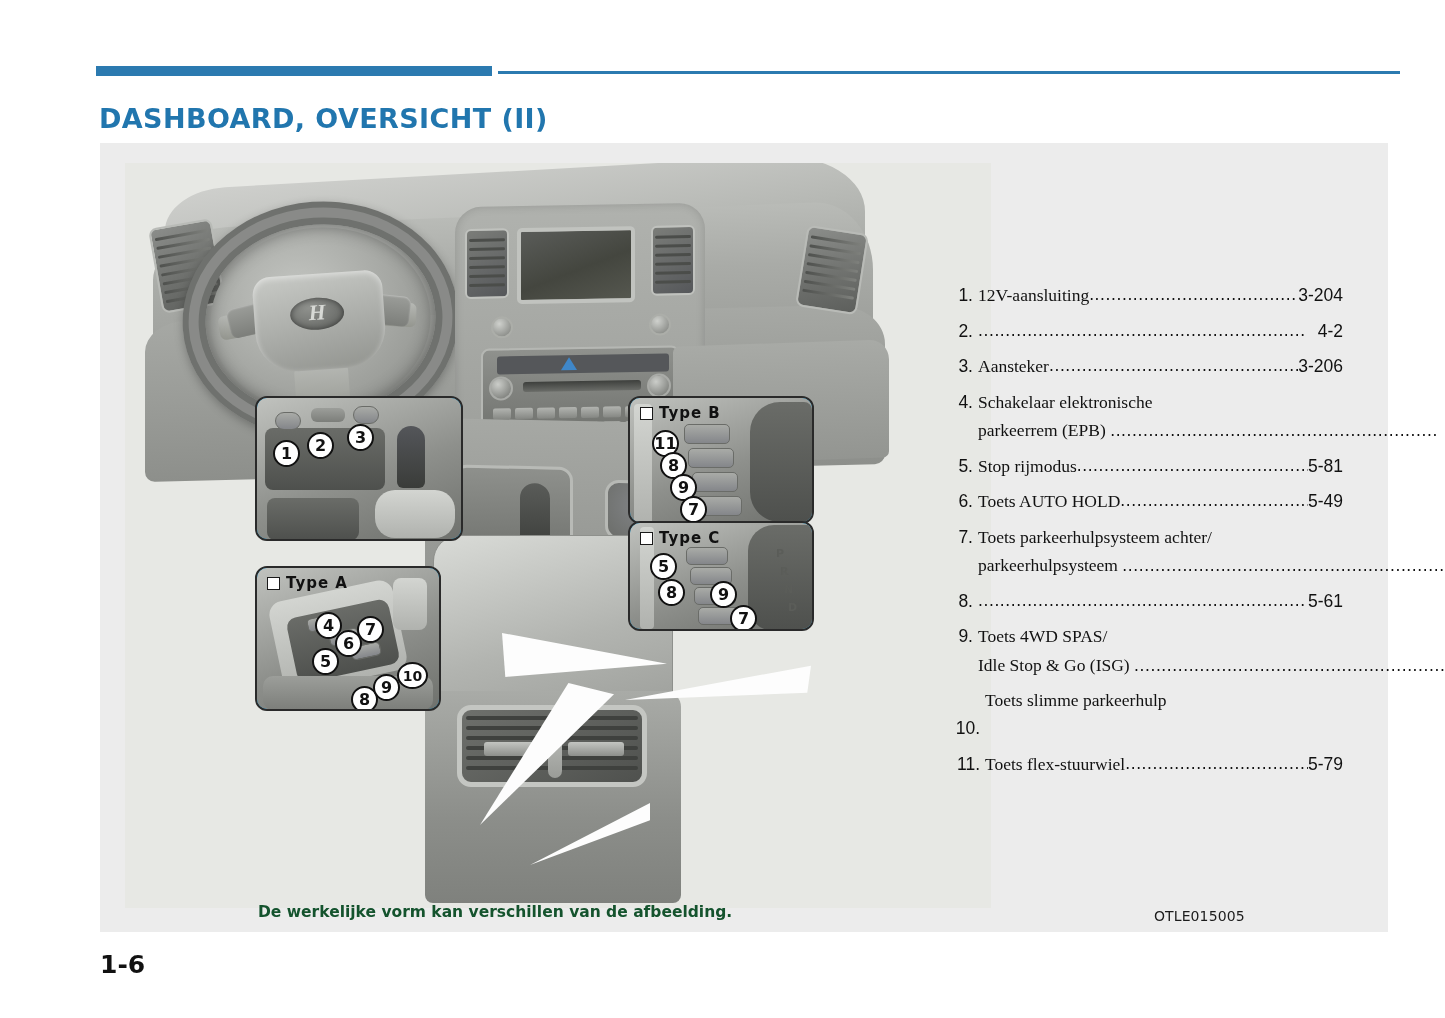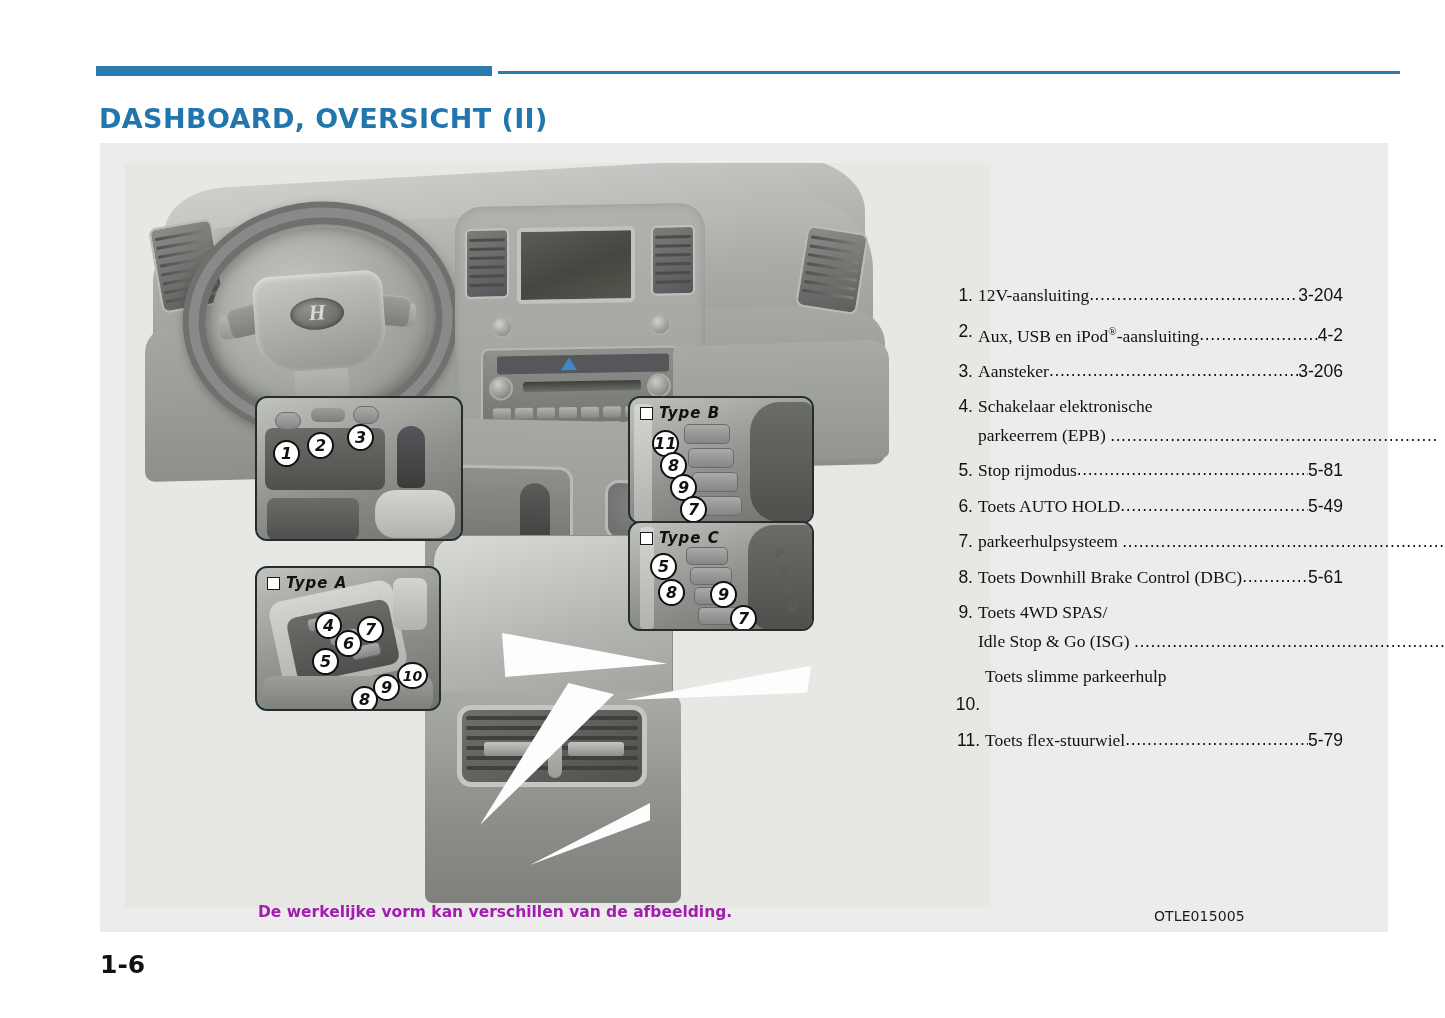--- a/index.html
+++ b/index.html
@@ -47,21 +47,21 @@
   .figure-inner{
     position:absolute;left:25px;top:20px;
     width:866px;height:745px;
     background:#e7e8e4;
     overflow:hidden;
   }
 
   .caption{
     position:absolute;left:158px;top:760px;
     font-family:"DejaVu Sans", sans-serif;
-    font-weight:700;font-size:15.5px;color:#a21caf;
+    font-weight:700;font-size:15.5px;color:#14532d;
     white-space:nowrap;
   }
   .figcode{
     position:absolute;left:1154px;top:908px;
     font-family:"DejaVu Sans", sans-serif;
     font-size:14px;color:#1c1c1c;letter-spacing:.1px;
   }
 
   
   .legend{
@@ -325,21 +325,20 @@
   .w4{left:405px;top:640px;width:120px;height:62px;
       clip-path:polygon(100% 0,100% 28%,0 100%);}
 
   
   .inset{
     position:absolute;
     border:2.5px solid #2a2a2a;
     border-radius:12px;
     background:#0ea5e9;
     overflow:hidden;
-    font-style:italic;
   }
   .ins-label{
     position:absolute;left:10px;top:6px;
     display:flex;align-items:center;gap:6px;
     font-family:"DejaVu Sans", sans-serif;
     font-size:15px;font-weight:700;color:#111;
     letter-spacing:1px;
     z-index:5;
   }
   .ins-label .sq{
@@ -591,21 +590,20 @@
             <span class="txt">12V-aansluiting </span>
             <span class="dots">............................................................</span>
             <span class="pg">3-204</span>
           </span>
         </span>
       </div>
       <div class="li">
         <span class="num" style="min-width: 20px;">2.</span>
         <span class="body">
           <span class="row">
-            <span class="txt">Aux, USB en iPod<sup class="reg">®</sup>-aansluiting </span>
             <span class="dots">............................................................</span>
             <span class="pg">4-2</span>
           </span>
         </span>
       </div>
       <div class="li">
         <span class="num" style="min-width: 20px;">3.</span>
         <span class="body">
           <span class="row">
             <span class="txt">Aansteker</span>
@@ -639,28 +637,30 @@
           <span class="row">
             <span class="txt">Toets AUTO HOLD</span>
             <span class="dots">............................................................</span>
             <span class="pg">5-49</span>
           </span>
         </span>
       </div>
       <div class="li">
         <span class="num" style="min-width: 20px;">7.</span>
         <span class="body">
+          <span class="row">
+            <span class="txt">Toets parkeerhulpsysteem achter/</span>
+          </span>
           <span class="row cont"><span class="txt">parkeerhulpsysteem </span><span class="dots">............................................................</span></span>
         </span>
       </div>
       <div class="li">
         <span class="num" style="min-width: 20px;">8.</span>
         <span class="body">
           <span class="row">
-            <span class="txt">Toets Downhill Brake Control (DBC) </span>
             <span class="dots">............................................................</span>
             <span class="pg">5-61</span>
           </span>
         </span>
       </div>
       <div class="li">
         <span class="num" style="min-width: 20px;">9.</span>
         <span class="body">
           <span class="row">
             <span class="txt">Toets 4WD SPAS/</span>

